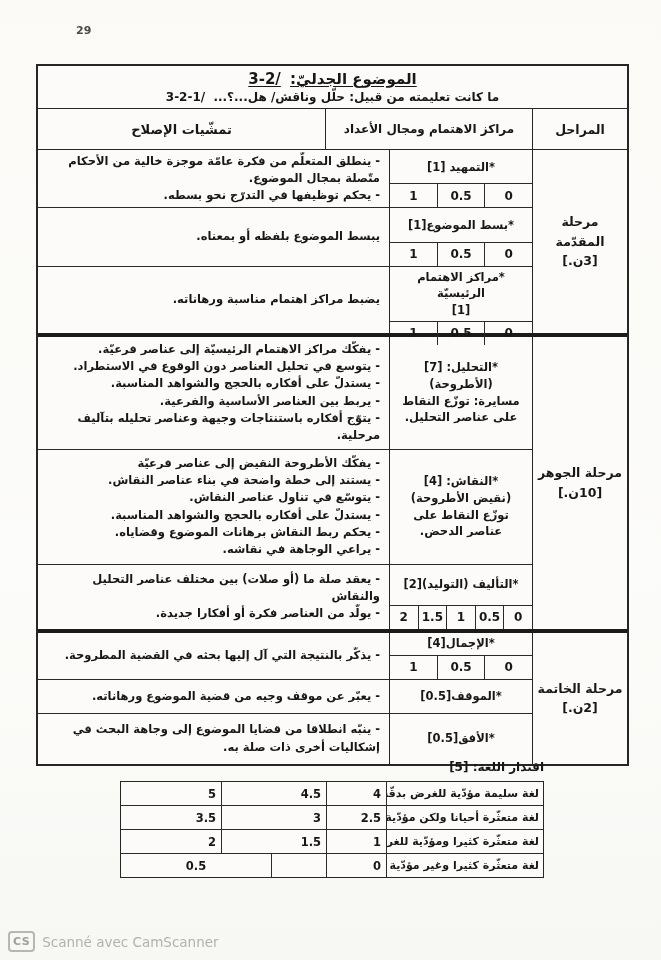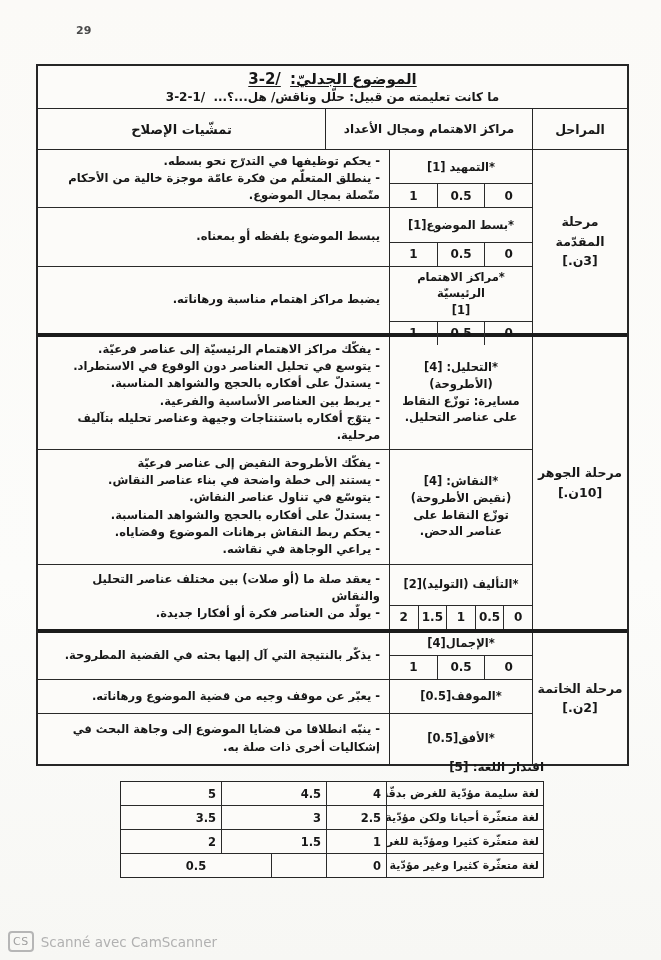--- a/index.html
+++ b/index.html
@@ -61,21 +61,21 @@
   .lang-cell + .lang-cell{border-left:1.3px solid #2a2a2a}
   .lang-cell.c1{width:100px}
   .lang-cell.c2{width:105px}
   .lang-cell.c3{width:60px}
   .lang-cell.c1.wide{width:150px;justify-content:center}
   .lang-cell.c2.narrow{width:55px}
   .lang-cell.label{flex:1;direction:rtl;justify-content:flex-start;font-size:11px;padding:0 4px;white-space:nowrap;overflow:hidden}
 
   
   .footer{position:absolute;left:8px;top:931px;display:flex;align-items:center;gap:7px}
-  .cs-badge{border:2px solid #b6b6b6;border-radius:4px;color:#9f9f9f;font-weight:normal;font-size:11px;line-height:1;padding:3px 3px;letter-spacing:.5px}
+  .cs-badge{border:2px solid #b6b6b6;border-radius:4px;color:#9f9f9f;font-weight:bold;font-size:11px;line-height:1;padding:3px 3px;letter-spacing:.5px}
   .footer-text{font-size:13.5px;color:#b1b1b1}
 </style>
 </head>
 <body>
 
 <div class="page">
 
   <div class="page-number">29</div>
 
   <div class="main-table">
@@ -94,22 +94,22 @@
       <div class="cell criteria-h">تمشّيات الإصلاح</div>
       <div class="cell focus-h">مراكز الاهتمام ومجال الأعداد</div>
       <div class="cell stage-h">المراحل</div>
     </div>
 
     <div id="sections">
         <div class="section" data-sec="0">
           <div class="rows">
             <div class="row">
               <div class="cell criteria">
+                <div class="crit-line">- ينطلق المتعلّم من فكرة عامّة موجزة خالية من الأحكام متّصلة بمجال الموضوع.</div>
                 <div class="crit-line">- يحكم توظيفها في التدرّج نحو بسطه.</div>
-                <div class="crit-line">- ينطلق المتعلّم من فكرة عامّة موجزة خالية من الأحكام متّصلة بمجال الموضوع.</div>
               </div>
               <div class="cell focus">
                 <div class="focus-label">
                   <div class="focus-line">*التمهيد [1]</div>
                 </div>
                 <div class="score-strip">
                   <div class="score-cell">1</div>
                   <div class="score-cell">0.5</div>
                   <div class="score-cell">0</div>
                 </div>
@@ -158,21 +158,21 @@
             <div class="row">
               <div class="cell criteria">
                 <div class="crit-line">- يفكّك مراكز الاهتمام الرئيسيّة إلى عناصر فرعيّة.</div>
                 <div class="crit-line">- يتوسع في تحليل العناصر دون الوقوع في الاستطراد.</div>
                 <div class="crit-line">- يستدلّ على أفكاره بالحجج والشواهد المناسبة.</div>
                 <div class="crit-line">- يربط بين العناصر الأساسية والفرعية.</div>
                 <div class="crit-line">- يتوّج أفكاره باستنتاجات وجيهة وعناصر تحليله بتآليف مرحلية.</div>
               </div>
               <div class="cell focus">
                 <div class="focus-label">
-                  <div class="focus-line">*التحليل: [4]</div>
+                  <div class="focus-line">*التحليل: [7]</div>
                   <div class="focus-line">(الأطروحة)</div>
                   <div class="focus-line">مسايرة: توزّع النقاط على عناصر التحليل.</div>
                 </div>
               </div>
             </div>
             <div class="row">
               <div class="cell criteria">
                 <div class="crit-line">- يفكّك الأطروحة النقيض إلى عناصر فرعيّة</div>
                 <div class="crit-line">- يستند إلى خطة واضحة في بناء عناصر النقاش.</div>
                 <div class="crit-line">- يتوسّع في تناول عناصر النقاش.</div>

